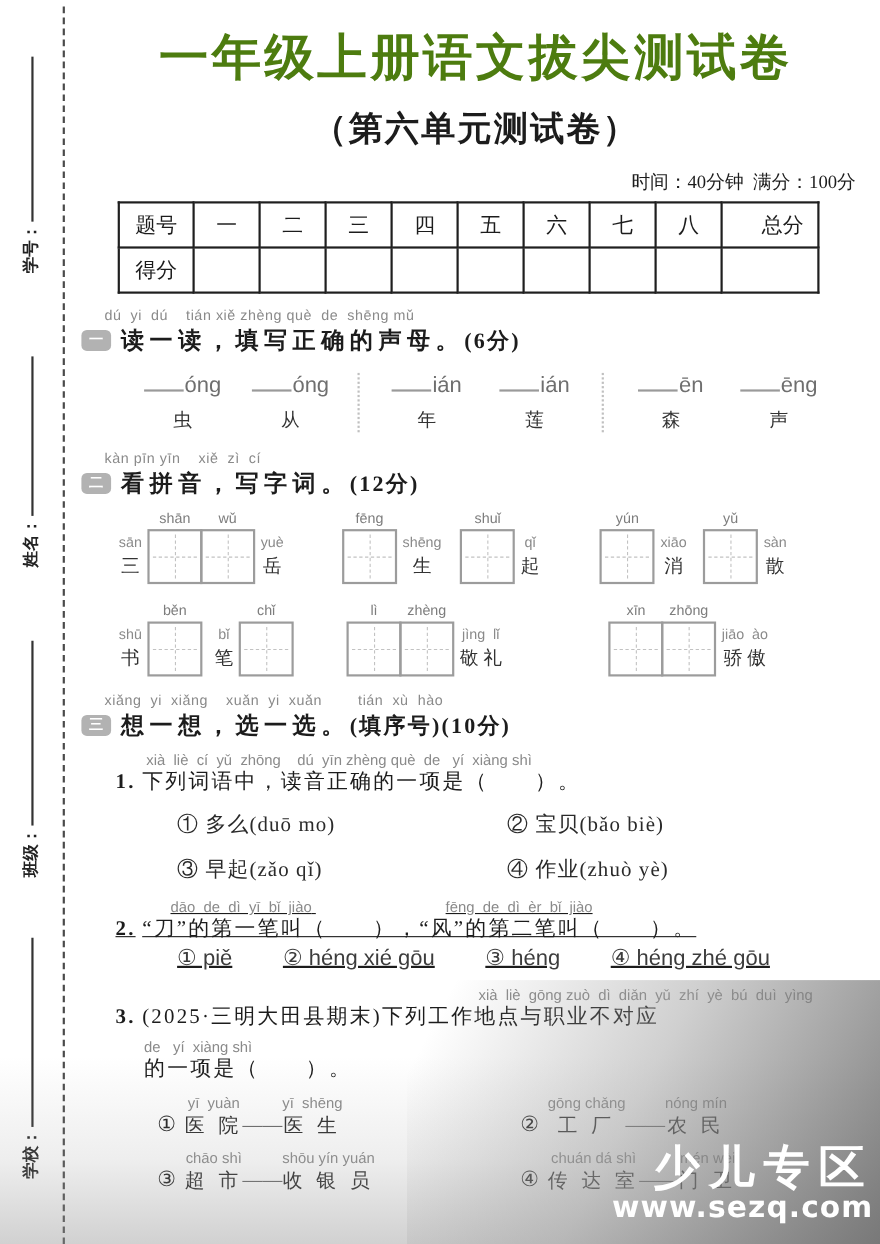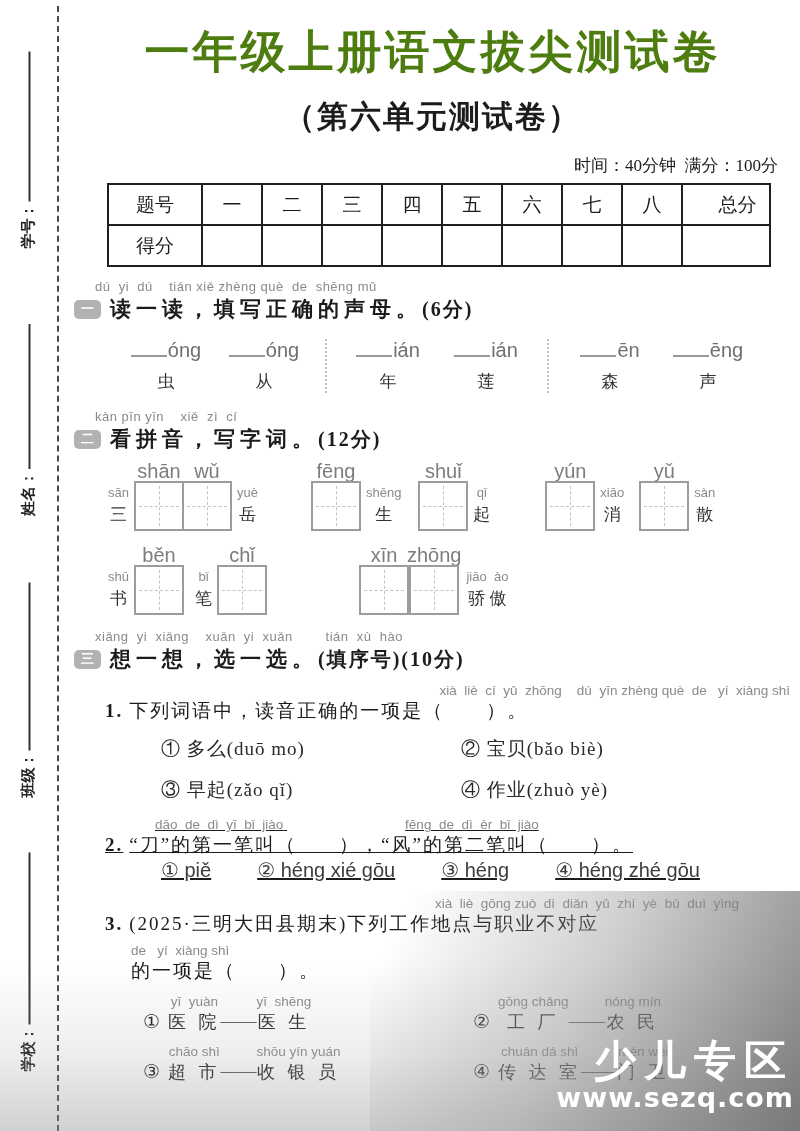--- a/index.html
+++ b/index.html
@@ -28,21 +28,21 @@
   .title { margin-top:22px; text-align:center; font-size:45px; font-weight:bold;
     letter-spacing:3px; color:#4d7c0f; }
   .subtitle { margin-top:14px; text-align:center; font-size:31px; font-weight:bold;
     letter-spacing:2px; }
   .time-info { margin-top:16px; text-align:right; padding-right:12px; font-size:17px; }
 
   
   .score-table { border-collapse:collapse; margin:6px 0 0 32px; table-layout:fixed; }
   .score-table td { border:2px solid #1f1f1f; text-align:center; font-size:19px;
     height:41px; padding:0; }
-  .score-table .c0 { width:94px; } .score-table .cn { width:60px; } .score-table .c9 { width:88px;padding-left:23px; }
+  .score-table .c0 { width:68px; } .score-table .cn { width:60px; } .score-table .c9 { width:88px;padding-left:23px; }
 
   
   .sec-pinyin { font-family:"Liberation Sans", sans-serif; color:#8a8a8a; font-size:13px;
     padding-left:20px; letter-spacing:0.5px; }
   .sec-head { display:flex; align-items:center; margin-top:1px; }
   .sicon { flex:0 0 auto; width:27px; height:19px; background:#b2b2b2; border-radius:5px;
     color:#ffffff; font-size:13px; font-weight:bold; display:inline-flex;
     align-items:center; justify-content:center; margin-right:9px; margin-left:-1px; }
   .sec-title { font-size:21px; font-weight:bold; letter-spacing:5px; }
   .sec-score { font-size:20px; font-weight:bold; letter-spacing:2px; }
@@ -59,21 +59,21 @@
 
   
   .wrow { display:flex; align-items:flex-end; margin-left:28px; margin-top:8px; }
   .wgroup { display:flex; align-items:flex-end; }
   .gside { display:flex; flex-direction:column; align-items:center; margin:0 5px 5px 5px; }
   .gside .py { font-size:13px; }
   .gside .hz { font-size:17px; color:#333; margin-top:3px; }
   .gunits { display:flex; }
   .gunit { display:flex; flex-direction:column; align-items:center; }
   .gunit + .gunit { margin-left:-2px; }
-  .gpy { font-family:"Liberation Sans", sans-serif; color:#7d7d7d; font-size:20px;
+  .gpy { font-family:"Liberation Sans", sans-serif; color:#7d7d7d; font-size:13px;
     line-height:20px; }
   .gsq { width:50px; height:50px; border:2px solid #9c9c9c; position:relative; }
   .gsq::before { content:""; position:absolute; left:50%; top:3px; bottom:3px;
     border-left:1px dashed #c2c2c2; }
   .gsq::after { content:""; position:absolute; top:50%; left:3px; right:3px;
     border-top:1px dashed #c2c2c2; }
   .py { font-family:"Liberation Sans", sans-serif; color:#8a8a8a; }
 
   
   .q-pinyin { font-family:"Liberation Sans", sans-serif; color:#8a8a8a; font-size:13.5px; }
@@ -290,20 +290,36 @@
         <div class="wgroup" style="margin-left:6px;">
           <div class="gside">
               <span class="py">bǐ</span>
               <span class="hz">笔</span>
             </div>
           <div class="gunit">
               <span class="gpy">chǐ</span>
               <div class="gsq"></div>
             </div>
         </div>
+        <div class="wgroup" style="margin-left:48px;">
+          <div class="gunits">
+            <div class="gunit">
+                <span class="gpy">lì</span>
+                <div class="gsq"></div>
+              </div>
+            <div class="gunit">
+                <span class="gpy">zhèng</span>
+                <div class="gsq"></div>
+              </div>
+          </div>
+          <div class="gside">
+              <span class="py pre">jìng  lǐ</span>
+              <span class="hz pre">敬 礼</span>
+            </div>
+        </div>
         <div class="wgroup" style="margin-left:92px;">
           <div class="gunits">
             <div class="gunit">
                 <span class="gpy">xīn</span>
                 <div class="gsq"></div>
               </div>
             <div class="gunit">
                 <span class="gpy">zhōng</span>
                 <div class="gsq"></div>
               </div>
@@ -319,21 +335,21 @@
     <div style="margin-top:14px;">
       <div class="sec-pinyin pre">xiǎng  yi  xiǎng    xuǎn  yi  xuǎn        tián  xù  hào</div>
       <div class="sec-head">
         <span class="sicon">三</span>
         <span class="sec-title">想一想，选一选。</span>
         <span class="sec-score">(填序号)</span>
         <span class="sec-score">(10分)</span>
       </div>
 
       <div style="margin-top:10px; padding-left:30px;">
-        <div class="q-pinyin pre" style="padding-left:28px;text-align:right;">xià  liè  cí  yǔ  zhōng    dú  yīn zhèng què  de   yí  xiàng shì</div>
+        <div class="q-pinyin pre" style="padding-left:28px;">xià  liè  cí  yǔ  zhōng    dú  yīn zhèng què  de   yí  xiàng shì</div>
         <div class="q-line">
           <span class="q-num">1.</span><span>下列词语中，读音正确的一项是（　　）。</span>
         </div>
         <div class="opts-2col">
           <span class="opt">① 多么(duō mo)</span>
           <span class="opt">② 宝贝(bǎo biè)</span>
           <span class="opt">③ 早起(zǎo qǐ)</span>
           <span class="opt">④ 作业(zhuò yè)</span>
         </div>
       </div>

